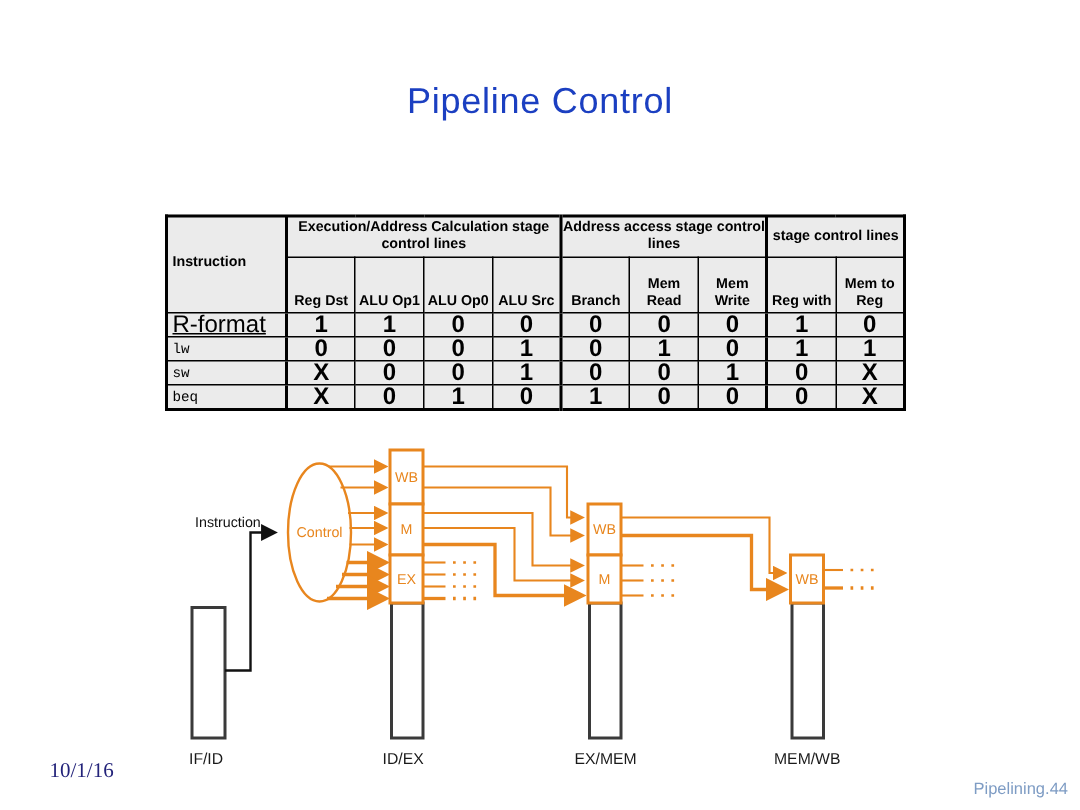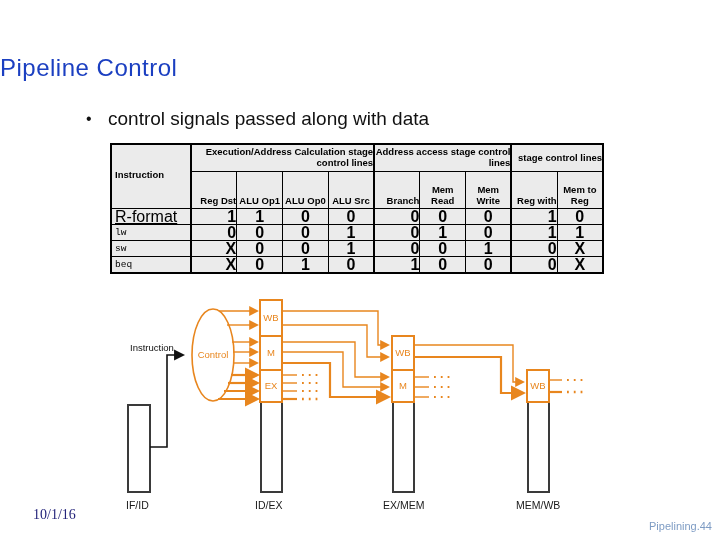--- a/index.html
+++ b/index.html
@@ -1,36 +1,36 @@
 <!DOCTYPE html>
 <html><head>
 <meta charset="utf-8">
 <style>
   html,body { margin:0; padding:0; background:#ffffff; }
   .slide {
     position:relative; width:720px; height:540px; background:#ffffff;
     font-family:"Liberation Sans", sans-serif; overflow:hidden;
   }
   .title {
-    position:absolute; left:0; top:54px; width:720px; 
+    position:absolute; left:0; top:54px; width:720px; text-align:center;
     font-size:24px; font-weight:400; color:#1b3fc1; letter-spacing:0.5px;
   }
   .bullet-line {
     position:absolute; left:86px; top:108px; width:560px;
     font-size:19px; color:#111111;
   }
   .bullet-glyph { display:inline-block; width:22px; font-size:16px; vertical-align:1px; }
   
   .ctl-table {
     position:absolute; left:110px; top:143px; width:494px;
     border-collapse:collapse; background:#ebebeb; table-layout:fixed;
     border:2px solid #000; color:#000;
   }
   .ctl-table td { border:1px solid #000; text-align:center; padding:0; overflow:hidden; }
-  .ctl-table td.gb { border-left-width:2px;text-align:right; }
+  .ctl-table td.gb { border-left-width:2px; }
   .ctl-table tr.ghead td { height:26px; font-size:9.5px; font-weight:bold; line-height:1.15; vertical-align:middle; }
   .ctl-table tr.shead td { height:34px; font-size:9.5px; font-weight:bold; line-height:1.1; vertical-align:bottom; padding-bottom:2px; }
   .ctl-table td.instr-h { width:75px; text-align:left; vertical-align:bottom; padding-left:3px; padding-bottom:2px; font-size:10px; font-weight:bold; }
   .ctl-table tr.drow td { height:15px; font-size:16px; font-weight:bold; line-height:15px; }
   .ctl-table tr.drow td.instr { text-align:left; padding-left:3px; font-weight:400; }
   .ctl-table tr.drow td.instr.u { text-decoration:underline; }
   .ctl-table tr.drow td.instr.mono { font-family:"Liberation Mono", monospace; font-size:9.5px;margin-left:33px; }
   
   .diagram { position:absolute; left:0; top:0; width:720px; height:540px; }
   .oline { fill:none; stroke:#e8861e; stroke-width:1.4; }
@@ -53,21 +53,20 @@
     position:absolute; right:8px; top:520px; font-size:11px; color:#7e9cc4;
   }
 </style>
 </head>
 <body>
 
 <div class="slide">
 
   <div class="title">Pipeline Control</div>
 
-  <div class="bullet-line"><span class="bullet-glyph">•</span><span>control signals passed along with data</span></div>
 
   <table class="ctl-table">
       <tbody>
         <tr class="ghead">
           <td class="instr-h" rowspan="2">Instruction</td>
           <td class="gb" colspan="4">Execution/Address Calculation stage control lines</td>
           <td class="gb" colspan="3">Address access stage control lines</td>
           <td class="gb" colspan="2">stage control lines</td>
         </tr>
         <tr class="shead">

